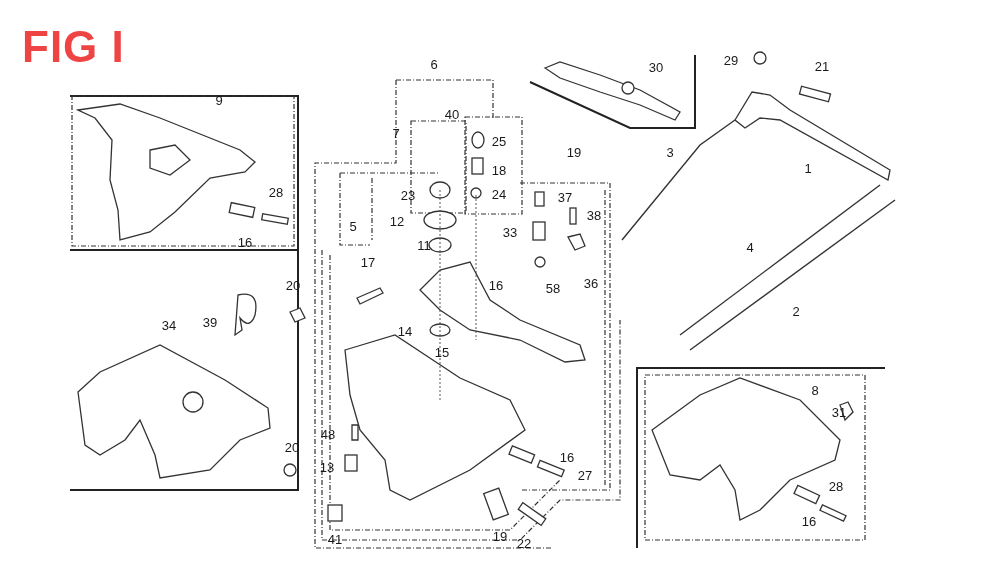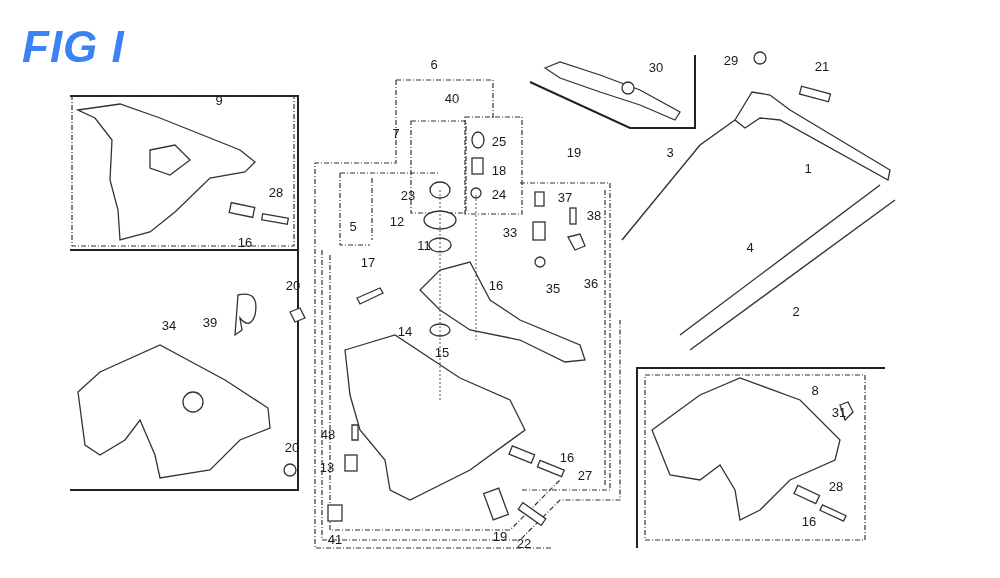--- a/index.html
+++ b/index.html
@@ -1,19 +1,19 @@
 <!DOCTYPE html>
 <html><head>
 <meta charset="utf-8">
 <style>
   html, body { margin: 0; padding: 0; background: #ffffff; }
   body { width: 1000px; height: 578px; position: relative; overflow: hidden;
          font-family: "Liberation Sans", sans-serif; }
   #fig-title { position: absolute; left: 22px; top: 22px; font-size: 44px; font-weight: bold;
-               color: #3b82f6; letter-spacing: 1px; font-family: "Liberation Sans", sans-serif; font-style: italic; }
+               color: #ef4444; letter-spacing: 1px; font-family: "Liberation Sans", sans-serif; }
   svg#diagram { position: absolute; left: 0; top: 0; width: 1000px; height: 578px; }
   .callout { position: absolute; font-size: 13px; color: #1a1a1a; line-height: 1;
              font-family: "Liberation Sans", sans-serif; transform: translate(-50%, -50%);
              white-space: nowrap; cursor: pointer; }
   .box { fill: none; stroke: #333; stroke-width: 1.2; stroke-dasharray: 5 2 1 2; }
   .solid { fill: none; stroke: #222; stroke-width: 2; }
   .part { fill: #fff; stroke: #333; stroke-width: 1.3; }
   .lead { stroke: #444; stroke-width: 0.9; stroke-dasharray: 2 2; fill: none; }
   .rod { stroke: #333; stroke-width: 1.4; fill: none; }
 </style>
@@ -139,19 +139,19 @@
 <div class="callout" style="left:328px;top:434px">48</div>
 <div class="callout" style="left:585px;top:475px">27</div>
 <div class="callout" style="left:276px;top:192px">28</div>
 <div class="callout" style="left:836px;top:486px">28</div>
 <div class="callout" style="left:731px;top:60px">29</div>
 <div class="callout" style="left:656px;top:67px">30</div>
 <div class="callout" style="left:839px;top:412px">31</div>
 <div class="callout" style="left:574px;top:152px">19</div>
 <div class="callout" style="left:510px;top:232px">33</div>
 <div class="callout" style="left:169px;top:325px">34</div>
-<div class="callout" style="left:553px;top:288px">35</div>
+<div class="callout" style="left:553px;top:288px">58</div>
 <div class="callout" style="left:591px;top:283px">36</div>
 <div class="callout" style="left:565px;top:197px">37</div>
 <div class="callout" style="left:594px;top:215px">38</div>
 <div class="callout" style="left:210px;top:322px">39</div>
-<div class="callout" style="left:452px;top:98px">40</div>
+<div class="callout" style="left:452px;top:114px">40</div>
 <div class="callout" style="left:335px;top:539px">41</div>
 
 </body></html>

